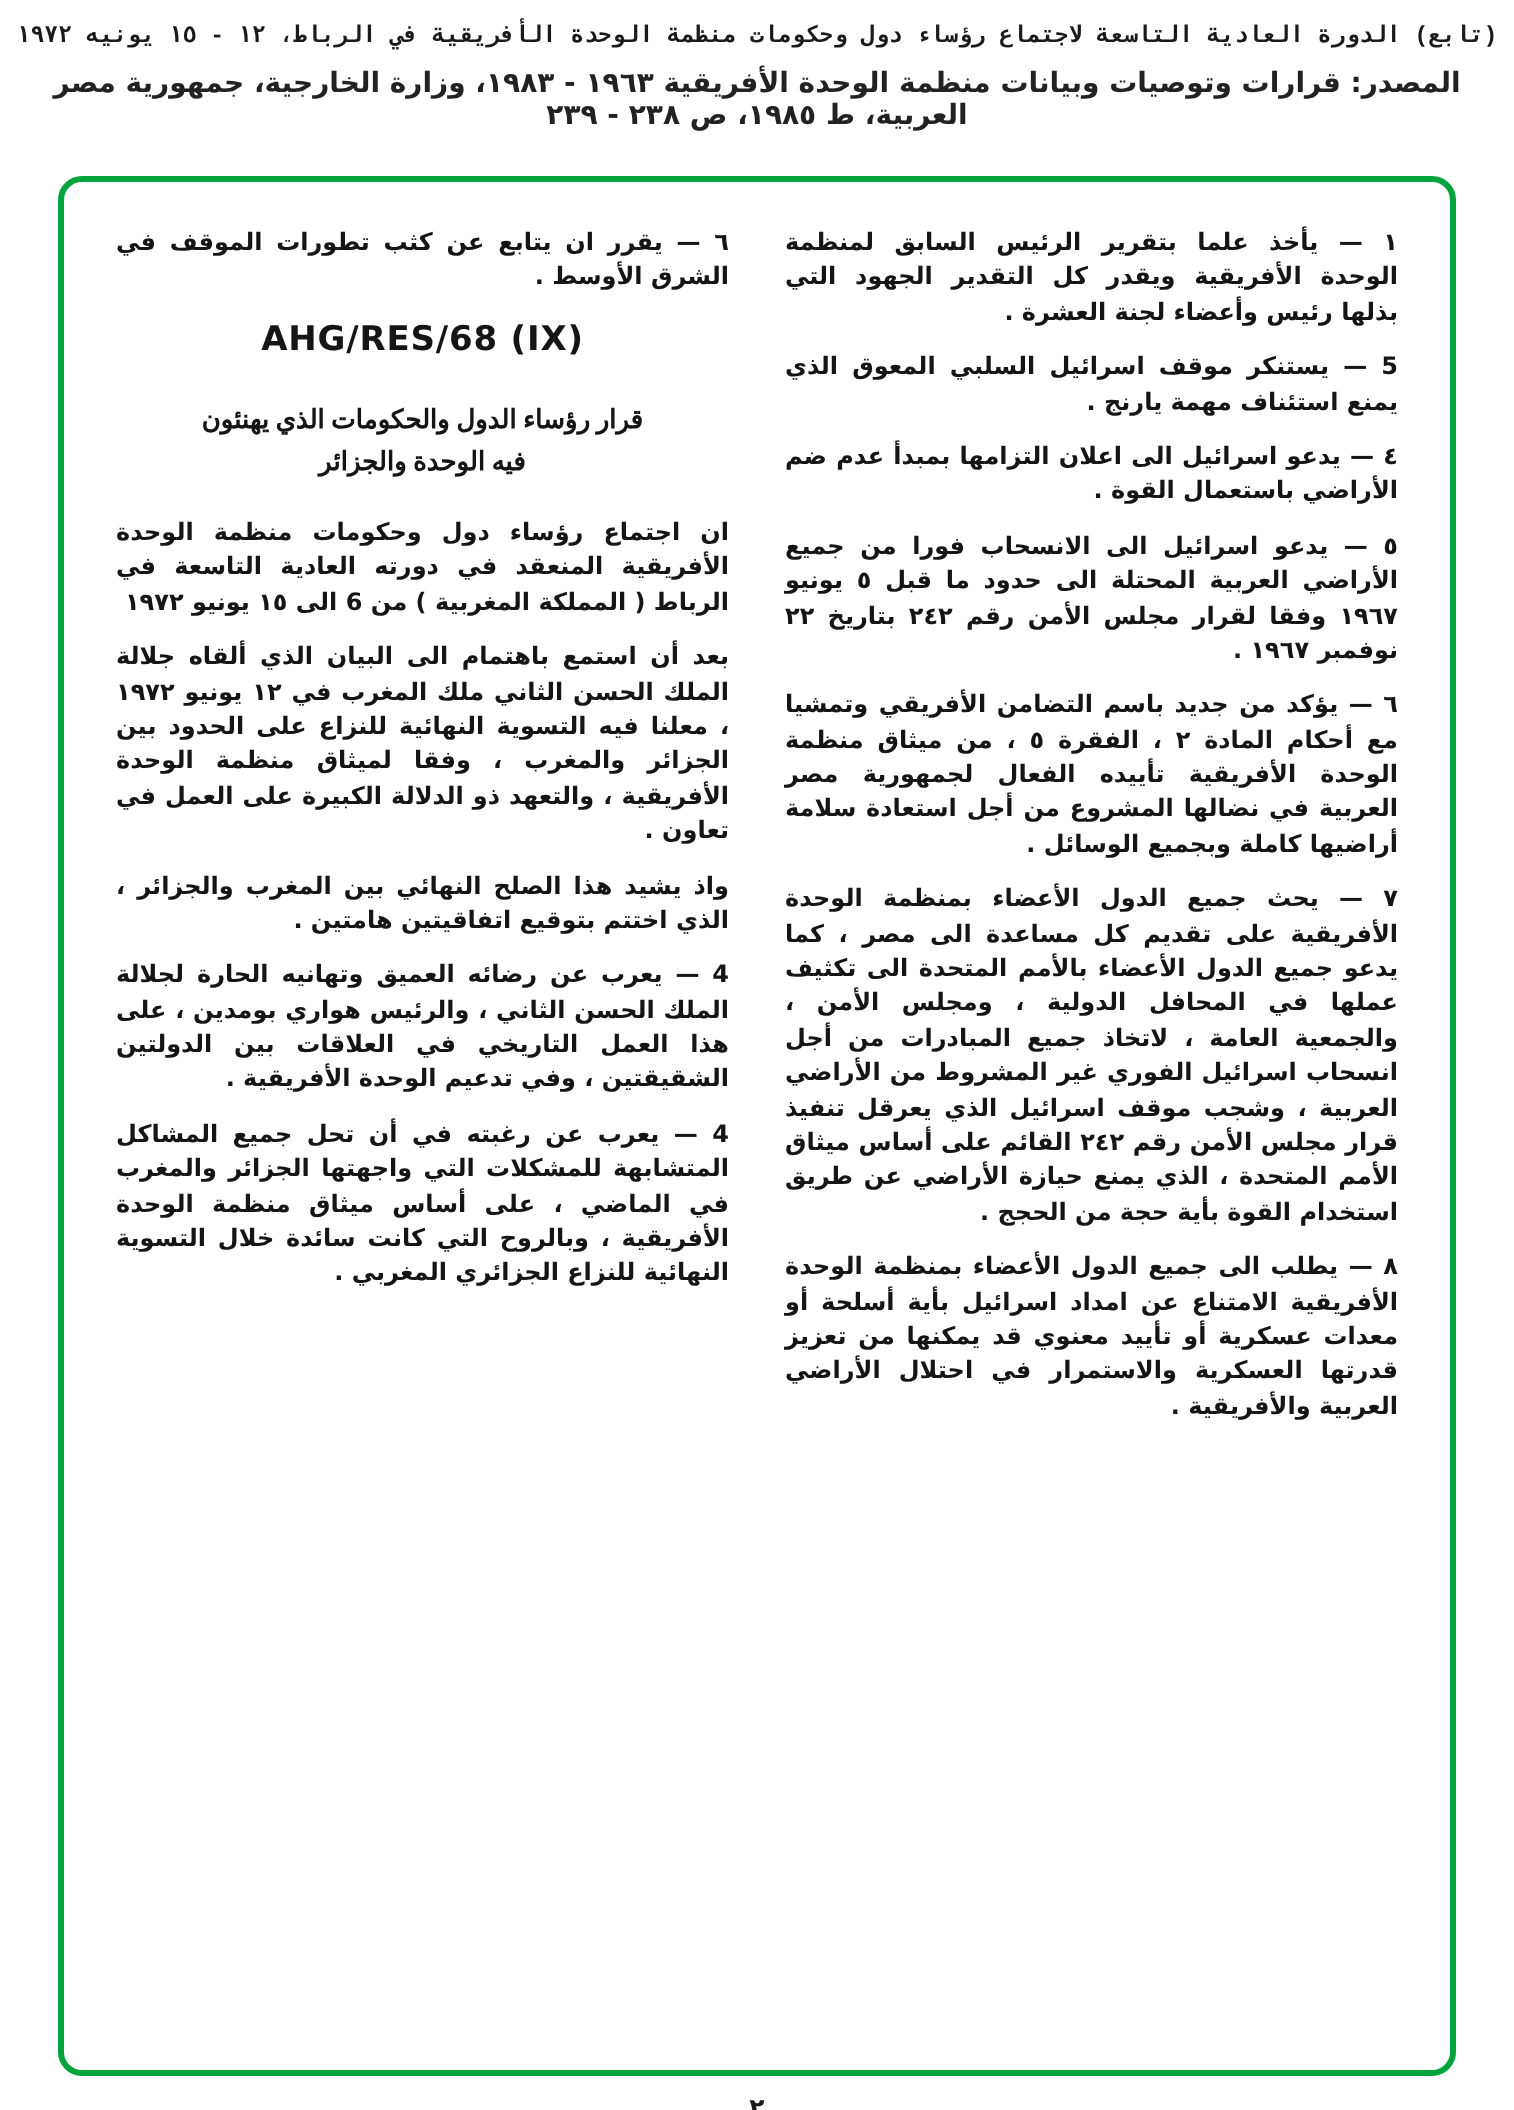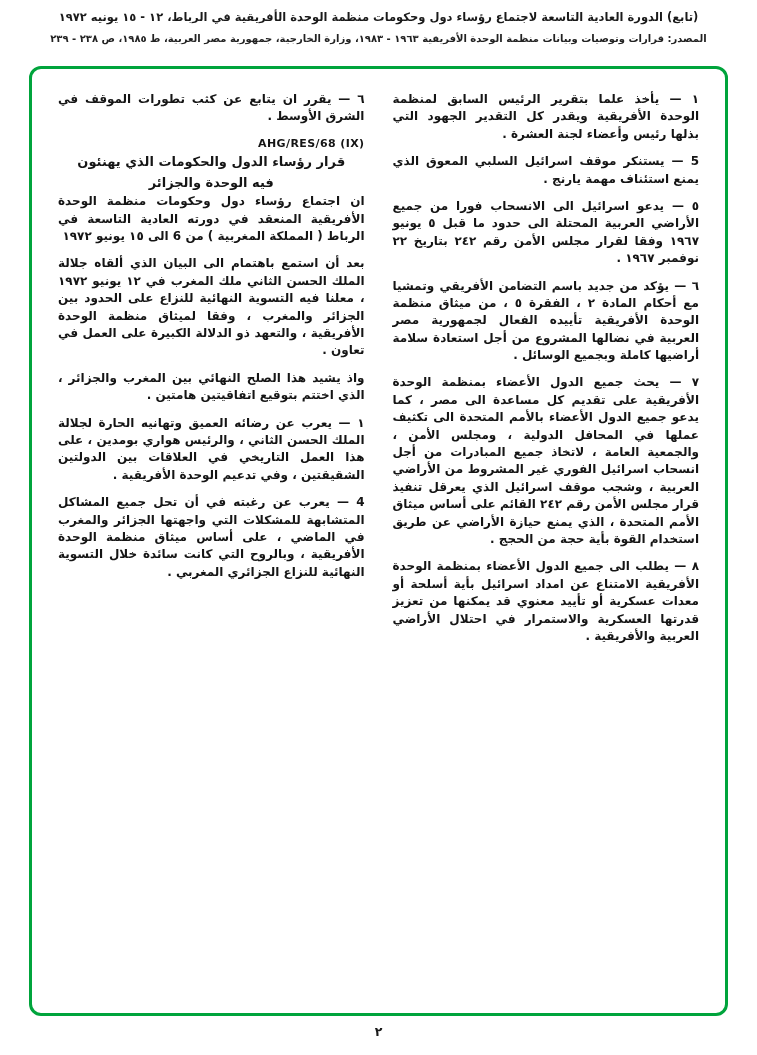--- a/index.html
+++ b/index.html
@@ -15,23 +15,24 @@
   }
   .page-header {
     text-align: center;
     padding-top: 10px;
     direction: rtl;
   }
   .header-line1 {
     font-size: 11.5px;
     font-weight: 700;
     letter-spacing: 0.2px;
+    font-family: Liberation Mono, monospace;
   }
   .header-line2 {
-    font-size: 10px;
+    font-size: 14px;
     font-weight: 700;
     margin-top: 9px;
     color: #222;
   }
   .border-box {
     margin: 22px 29px 0 29px;
     height: 950px;
     border: 3px solid var(--border-green);
     border-radius: 12px;
     padding: 22px 26px 18px 26px;
@@ -48,32 +49,34 @@
     text-align: justify;
     font-size: 12px;
     font-weight: 700;
     line-height: 1.45;
     color: #151515;
   }
   .col p { margin-bottom: 10px; }
   .col-left .lead-item { }
   .doc-ref {
     direction: ltr;
-    text-align: right;
-    font-size: 11px;
+    text-align: center;
+    font-size: 17px;
     font-weight: 700;
     letter-spacing: 0.4px;
+    margin-bottom: 18px;
     font-family: "DejaVu Sans", sans-serif;
   }
   .res-title {
     text-align: center;
     font-size: 13px;
     font-weight: 700;
     line-height: 1.6;
-    margin-bottom: 0;
+    margin-bottom: 16px;
+    font-family: Liberation Serif, serif;
   }
   .page-number {
     text-align: center;
     font-size: 12.5px;
     font-weight: 700;
     margin-top: 8px;
     direction: rtl;
   }
 </style>
 </head>
@@ -85,40 +88,41 @@
     <div class="header-line1">(تابع) الدورة العادية التاسعة لاجتماع رؤساء دول وحكومات منظمة الوحدة الأفريقية في الرباط، ١٢ - ١٥ يونيه ١٩٧٢</div>
     <div class="header-line2">المصدر: قرارات وتوصيات وبيانات منظمة الوحدة الأفريقية ١٩٦٣ - ١٩٨٣، وزارة الخارجية، جمهورية مصر العربية، ط ١٩٨٥، ص ٢٣٨ - ٢٣٩</div>
   </header>
 
   <div class="border-box">
     <div class="columns">
 
       <div class="col col-right">
         <p>١ — يأخذ علما بتقرير الرئيس السابق لمنظمة الوحدة الأفريقية ويقدر كل التقدير الجهود التي بذلها رئيس وأعضاء لجنة العشرة .</p>
         <p>5 — يستنكر موقف اسرائيل السلبي المعوق الذي يمنع استئناف مهمة يارنج .</p>
+        <p>٤ — يدعو اسرائيل الى اعلان التزامها بمبدأ عدم ضم الأراضي باستعمال القوة .</p>
         <p>٥ — يدعو اسرائيل الى الانسحاب فورا من جميع الأراضي العربية المحتلة الى حدود ما قبل ٥ يونيو ١٩٦٧ وفقا لقرار مجلس الأمن رقم ٢٤٢ بتاريخ ٢٢ نوفمبر ١٩٦٧ .</p>
         <p>٦ — يؤكد من جديد باسم التضامن الأفريقي وتمشيا مع أحكام المادة ٢ ، الفقرة ٥ ، من ميثاق منظمة الوحدة الأفريقية تأييده الفعال لجمهورية مصر العربية في نضالها المشروع من أجل استعادة سلامة أراضيها كاملة وبجميع الوسائل .</p>
         <p>٧ — يحث جميع الدول الأعضاء بمنظمة الوحدة الأفريقية على تقديم كل مساعدة الى مصر ، كما يدعو جميع الدول الأعضاء بالأمم المتحدة الى تكثيف عملها في المحافل الدولية ، ومجلس الأمن ، والجمعية العامة ، لاتخاذ جميع المبادرات من أجل انسحاب اسرائيل الفوري غير المشروط من الأراضي العربية ، وشجب موقف اسرائيل الذي يعرقل تنفيذ قرار مجلس الأمن رقم ٢٤٢ القائم على أساس ميثاق الأمم المتحدة ، الذي يمنع حيازة الأراضي عن طريق استخدام القوة بأية حجة من الحجج .</p>
         <p>٨ — يطلب الى جميع الدول الأعضاء بمنظمة الوحدة الأفريقية الامتناع عن امداد اسرائيل بأية أسلحة أو معدات عسكرية أو تأييد معنوي قد يمكنها من تعزيز قدرتها العسكرية والاستمرار في احتلال الأراضي العربية والأفريقية .</p>
       </div>
 
       <div class="col col-left">
         <p class="lead-item">٦ — يقرر ان يتابع عن كثب تطورات الموقف في الشرق الأوسط .</p>
 
         <div class="doc-ref">AHG/RES/68 (IX)</div>
 
         <h2 class="res-title">
           <span>قرار رؤساء الدول والحكومات الذي يهنئون</span><br>
           <span>فيه الوحدة والجزائر</span>
         </h2>
 
         <p>ان اجتماع رؤساء دول وحكومات منظمة الوحدة الأفريقية المنعقد في دورته العادية التاسعة في الرباط ( المملكة المغربية ) من 6 الى ١٥ يونيو ١٩٧٢</p>
         <p>بعد أن استمع باهتمام الى البيان الذي ألقاه جلالة الملك الحسن الثاني ملك المغرب في ١٢ يونيو ١٩٧٢ ، معلنا فيه التسوية النهائية للنزاع على الحدود بين الجزائر والمغرب ، وفقا لميثاق منظمة الوحدة الأفريقية ، والتعهد ذو الدلالة الكبيرة على العمل في تعاون .</p>
         <p>واذ يشيد هذا الصلح النهائي بين المغرب والجزائر ، الذي اختتم بتوقيع اتفاقيتين هامتين .</p>
-        <p>١ — يعرب عن رضائه العميق وتهانيه الحارة لجلالة الملك الحسن الثاني ، والرئيس هواري بومدين ، على هذا العمل التاريخي في العلاقات بين الدولتين الشقيقتين ، وفي تدعيم الوحدة الأفريقية .</p>
+        <p>4 — يعرب عن رضائه العميق وتهانيه الحارة لجلالة الملك الحسن الثاني ، والرئيس هواري بومدين ، على هذا العمل التاريخي في العلاقات بين الدولتين الشقيقتين ، وفي تدعيم الوحدة الأفريقية .</p>
         <p>4 — يعرب عن رغبته في أن تحل جميع المشاكل المتشابهة للمشكلات التي واجهتها الجزائر والمغرب في الماضي ، على أساس ميثاق منظمة الوحدة الأفريقية ، وبالروح التي كانت سائدة خلال التسوية النهائية للنزاع الجزائري المغربي .</p>
       </div>
 
     </div>
   </div>
 
   <div class="page-number">٢</div>
 
 </div>
 

